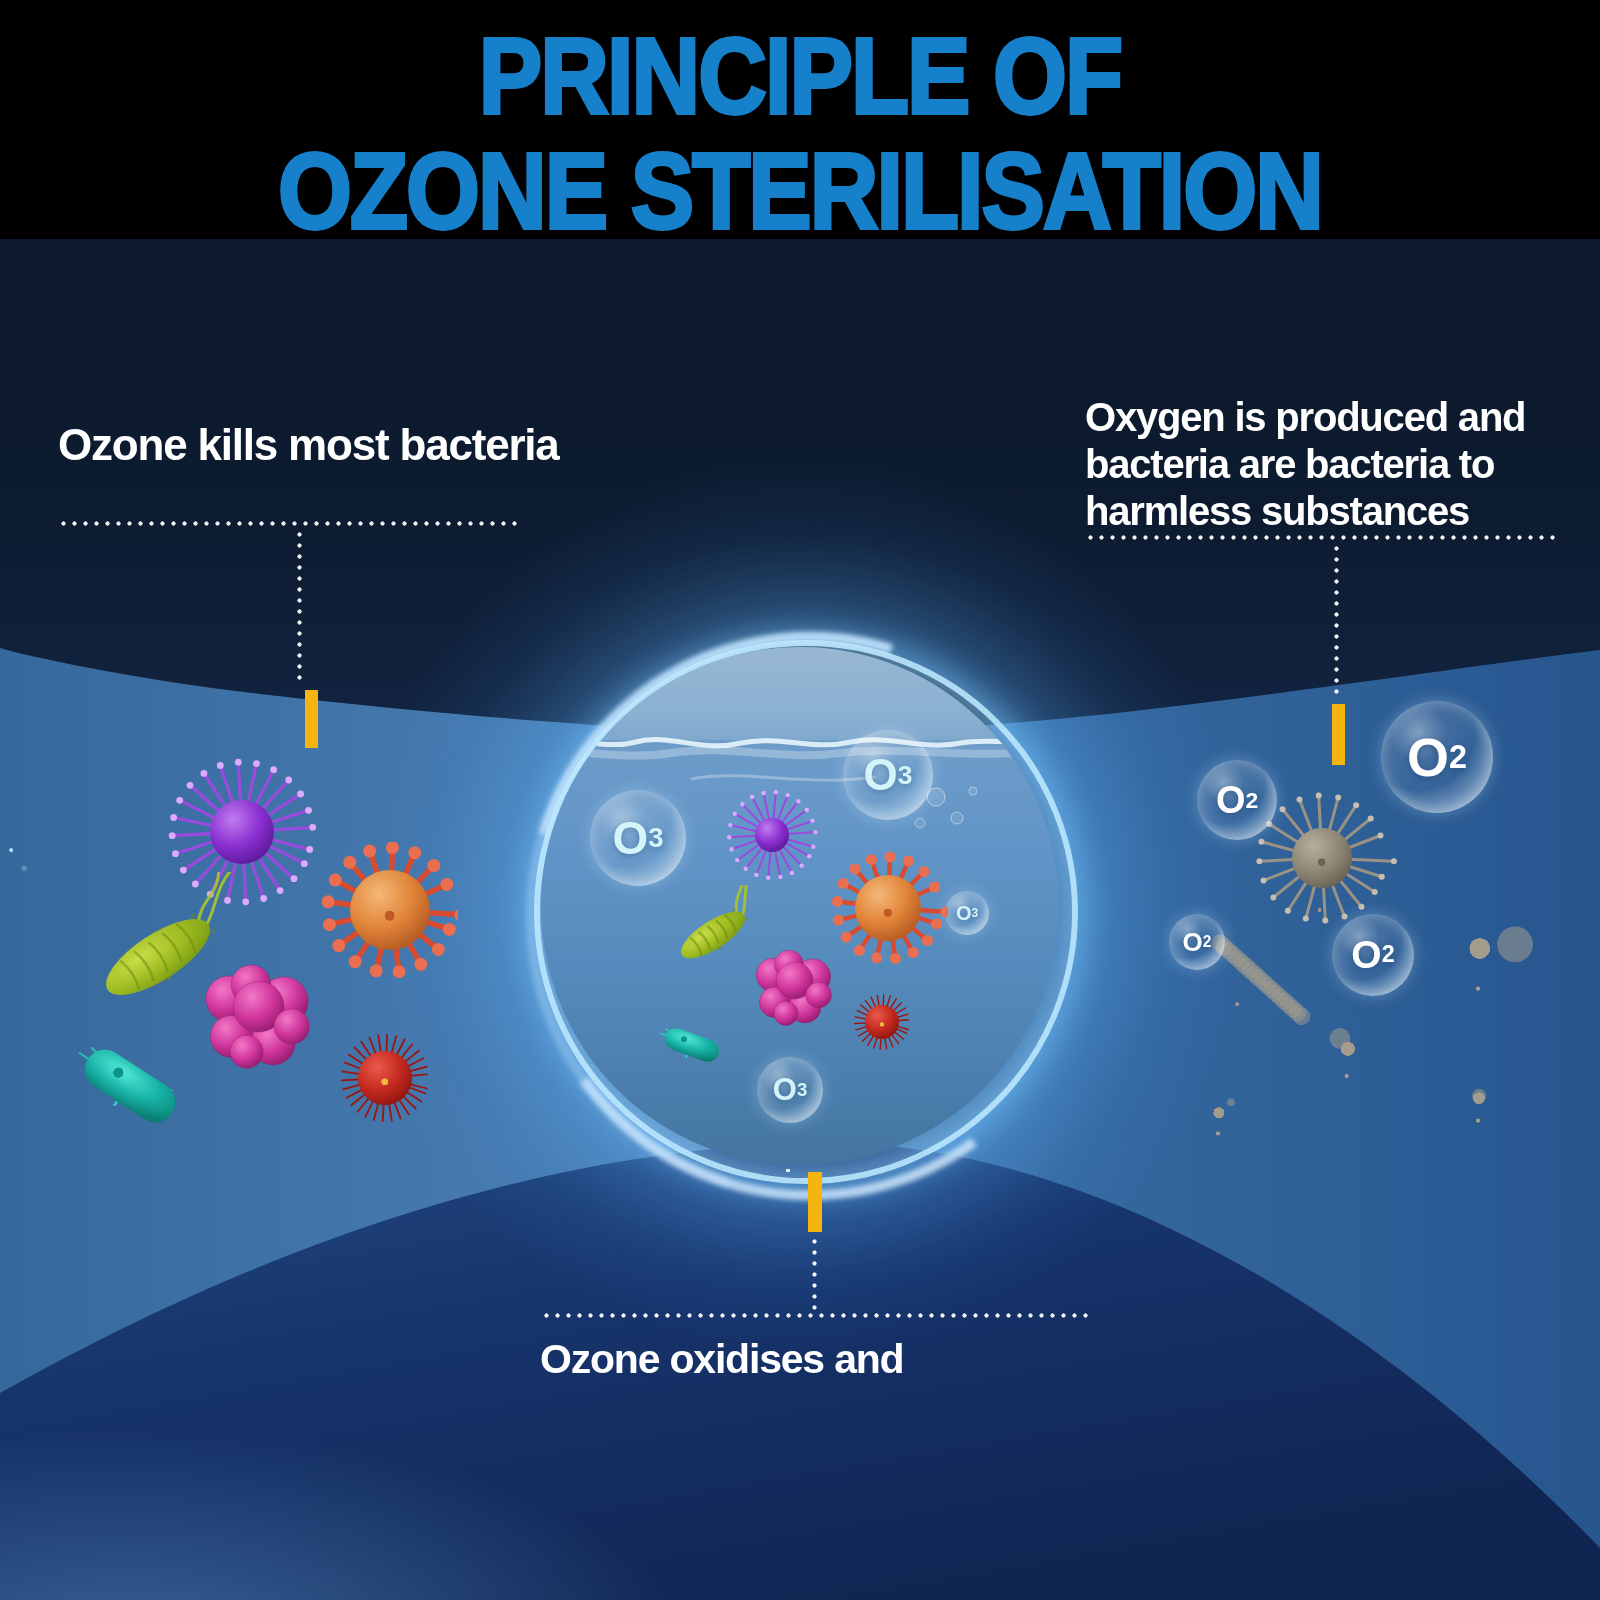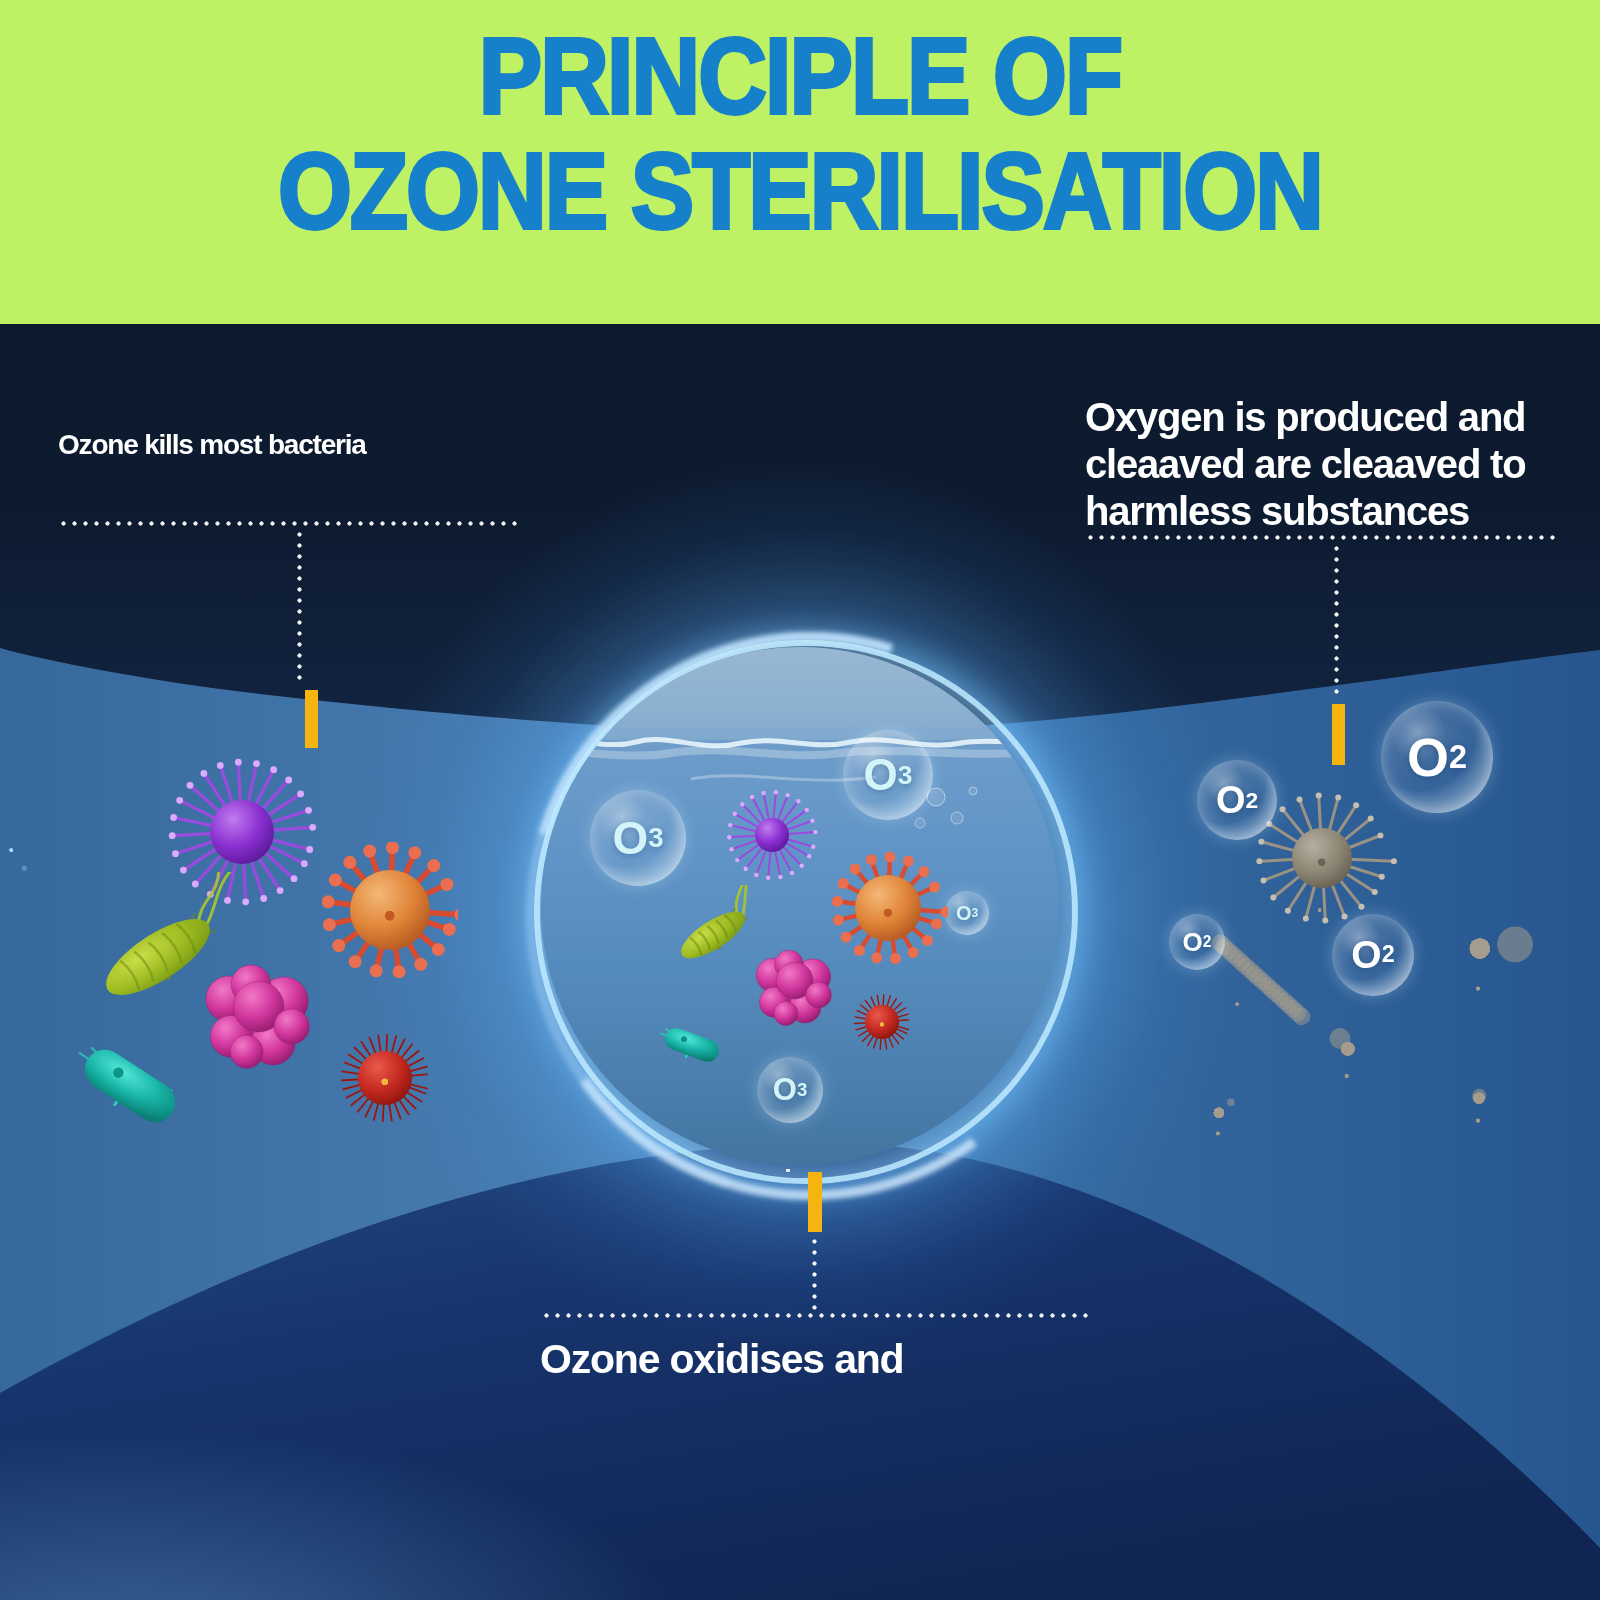--- a/index.html
+++ b/index.html
@@ -1,28 +1,28 @@
 <!DOCTYPE html>
 <html><head>
 <meta charset="utf-8">
 <style>
   html,body{margin:0;padding:0;background:#0d1a2e;}
   #stage{position:relative;width:1600px;height:1600px;overflow:hidden;
          font-family:"Liberation Sans",sans-serif;background:#0d1a2e;}
   #bg{position:absolute;left:0;top:0;}
 
   
-  .white-band{position:absolute;left:0;top:0;width:1600px;height:324px;background:#bef264;}
+  .white-band{position:absolute;left:0;top:0;width:1600px;height:239px;background:#000000;}
   .title{position:absolute;left:0;top:18px;width:1600px;text-align:center;color:#1680cb;
          font-weight:bold;font-size:100px;line-height:106px;letter-spacing:-2px;
          -webkit-text-stroke:3.5px #1680cb;transform:scale(.95,1.08);transform-origin:50% 0;}
 
   
   .callout{position:absolute;color:#ffffff;font-weight:bold;letter-spacing:-1.2px;}
-  #callout-left{left:58px;top:420px;font-size:28px;line-height:50px;}
+  #callout-left{left:58px;top:420px;font-size:44px;line-height:50px;}
   #callout-right{left:1085px;top:394px;font-size:40px;line-height:47px;}
   #callout-bottom{left:540px;top:1332px;font-size:41px;line-height:55px;}
 
   .dot-h{position:absolute;height:5px;
      background-image:radial-gradient(circle,rgba(255,255,255,.95) 1.8px,rgba(255,255,255,0) 2.4px);
      background-size:11px 5px;background-repeat:repeat-x;}
   .dot-v{position:absolute;width:5px;
      background-image:radial-gradient(circle,rgba(255,255,255,.95) 1.8px,rgba(255,255,255,0) 2.4px);
      background-size:5px 11px;background-repeat:repeat-y;}
   .ybar{position:absolute;width:13px;background:#f6b411;}
@@ -1266,21 +1266,21 @@
 
   <div class="ybar" style="left:808px;top:1172px;height:60px;width:14px;"></div>
   <div class="dot-v" style="left:812px;top:1236px;height:76px;"></div>
   <div class="dot-h" style="left:541px;top:1313px;width:550px;"></div>
 
   <div class="callout" id="callout-left">
     <div>Ozone kills most bacteria</div>
   </div>
   <div class="callout" id="callout-right">
     <div>Oxygen is produced and</div>
-    <div>cleaaved are cleaaved to</div>
+    <div>bacteria are bacteria to</div>
     <div>harmless substances</div>
   </div>
   <div class="callout" id="callout-bottom">
     <div>Ozone oxidises and</div>
   </div>
 
   <div class="white-band">
     <div class="title">
       <div>PRINCIPLE OF</div>
       <div>OZONE STERILISATION</div>

